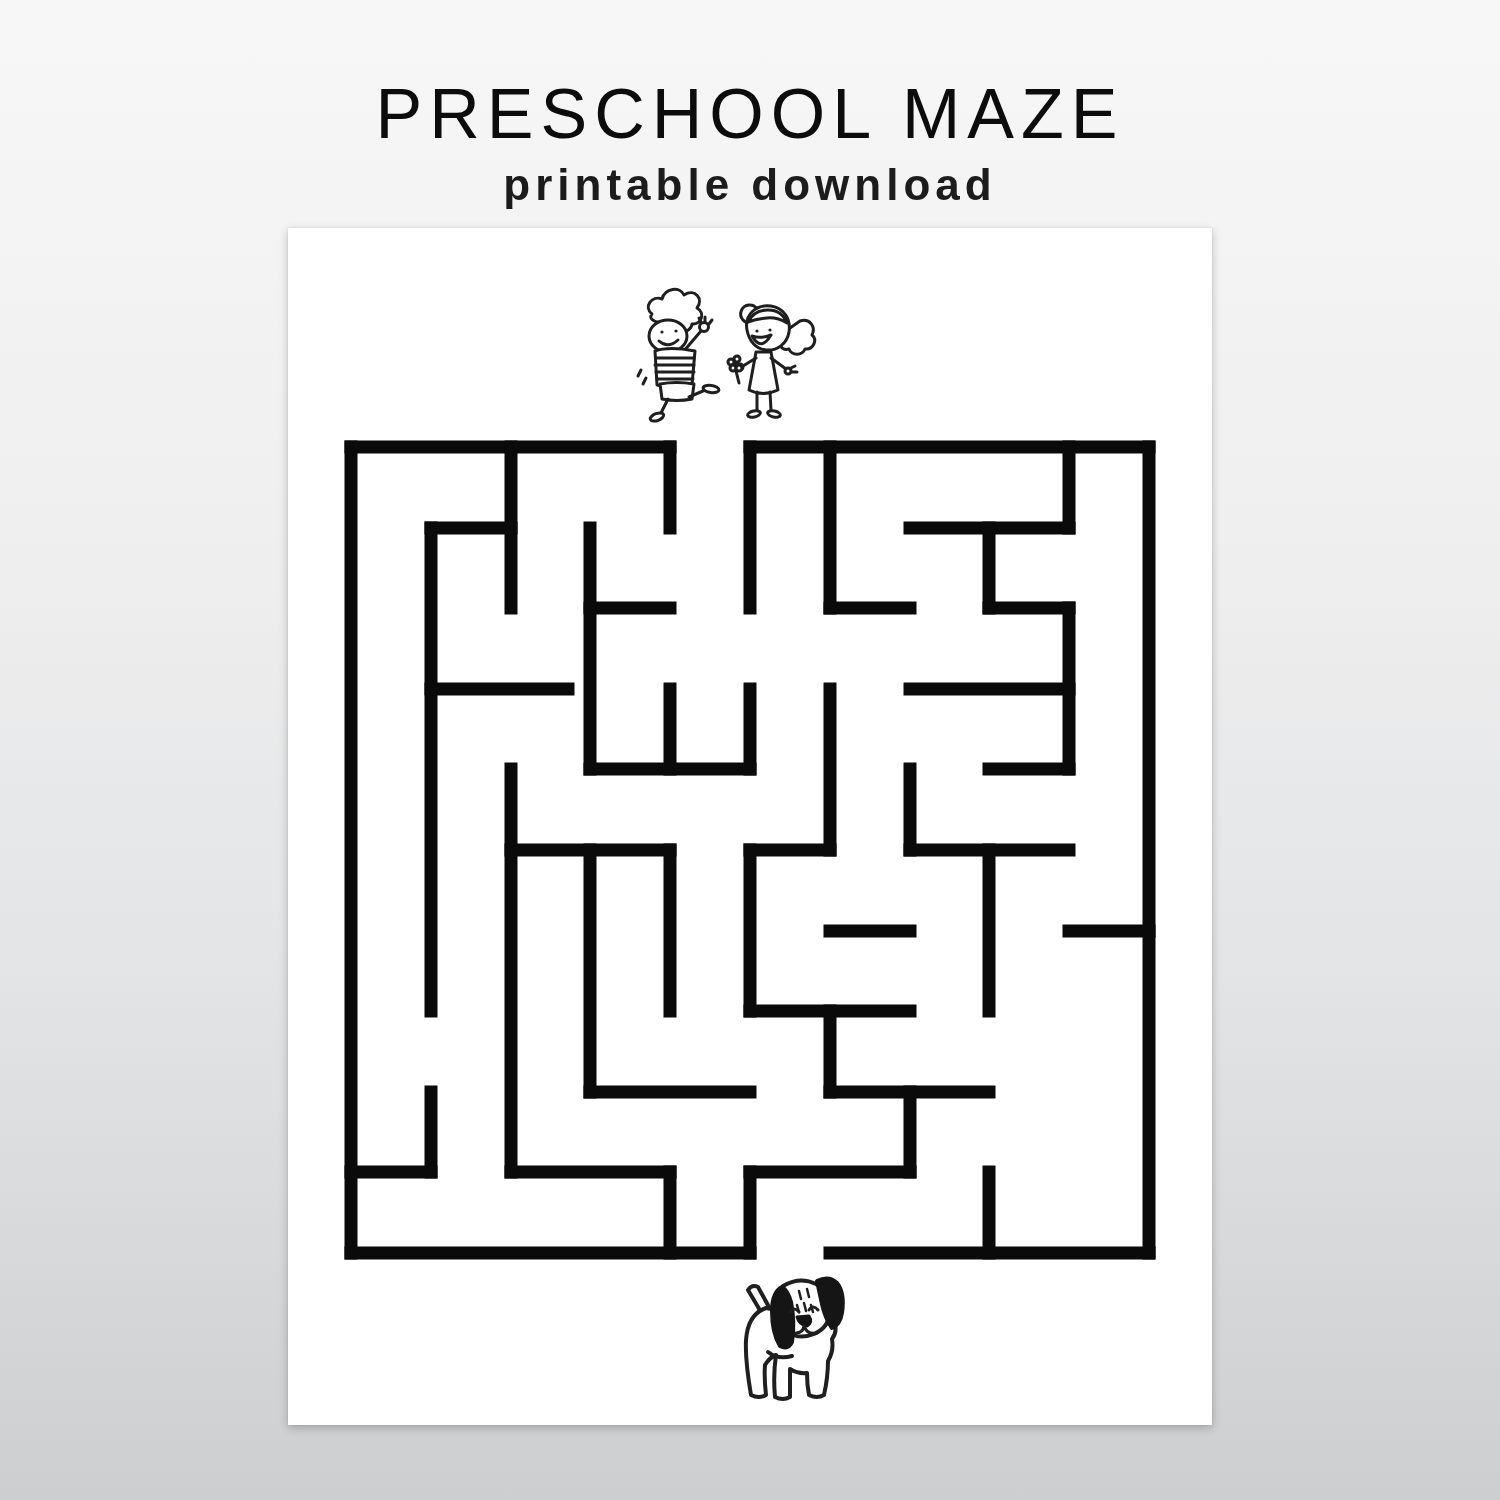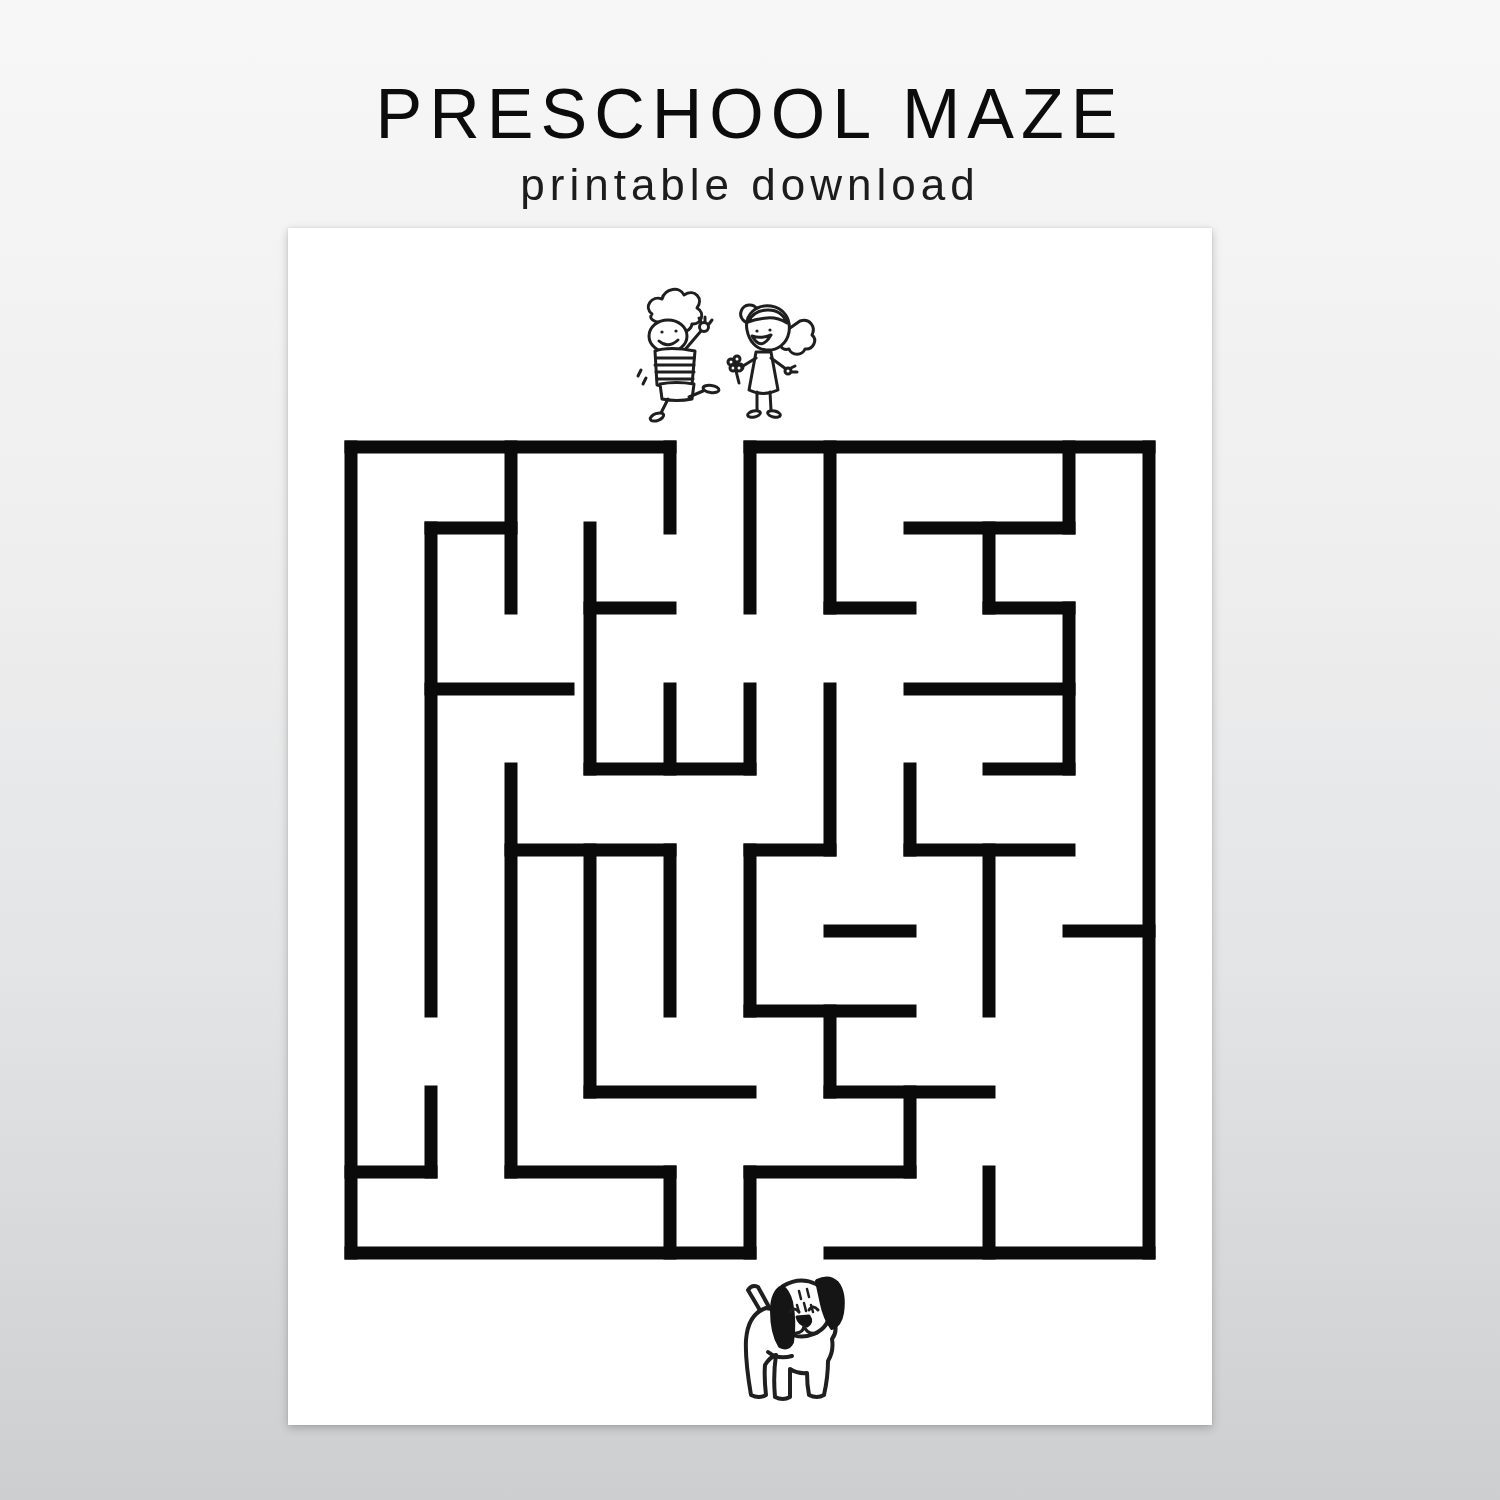--- a/index.html
+++ b/index.html
@@ -17,21 +17,21 @@
   }
   .title{
     position:absolute;left:0;top:74px;width:1500px;
     text-align:center;
     font-size:70px;font-weight:300;letter-spacing:7px;
     color:#0c0c0c;white-space:nowrap;
   }
   .subtitle{
     position:absolute;left:0;top:160px;width:1500px;
     text-align:center;
-    font-size:44px;font-weight:400;letter-spacing:5px;
+    font-size:44px;font-weight:700;letter-spacing:5px;
     color:#1c1c1c;white-space:nowrap;
   }
   svg.overlay{position:absolute;left:0;top:0;width:1500px;height:1500px;}
   .walls line{fill:none;}
   .doodle{fill:none;stroke:#1f1f1f;stroke-width:3;stroke-linecap:round;stroke-linejoin:round;}
   .doodle .fillw{fill:#ffffff;}
   .doodle .fillb{fill:#151515;stroke:#151515;}
   .dog .doodleline{stroke-width:4;}
 </style>
 </head>

